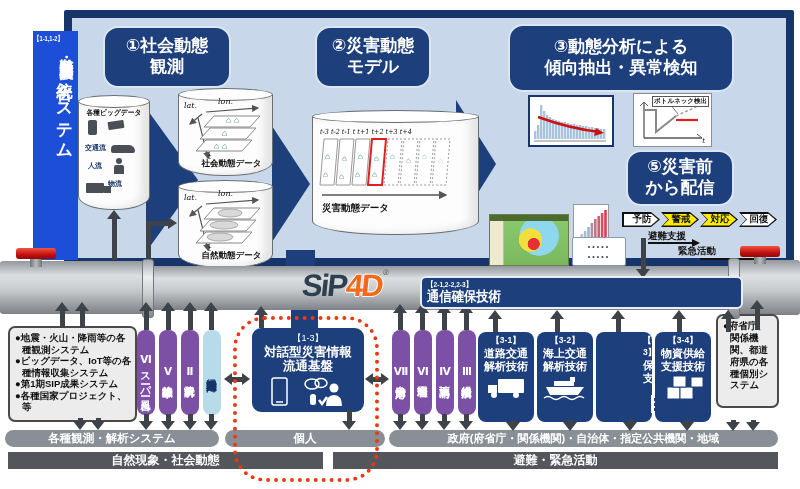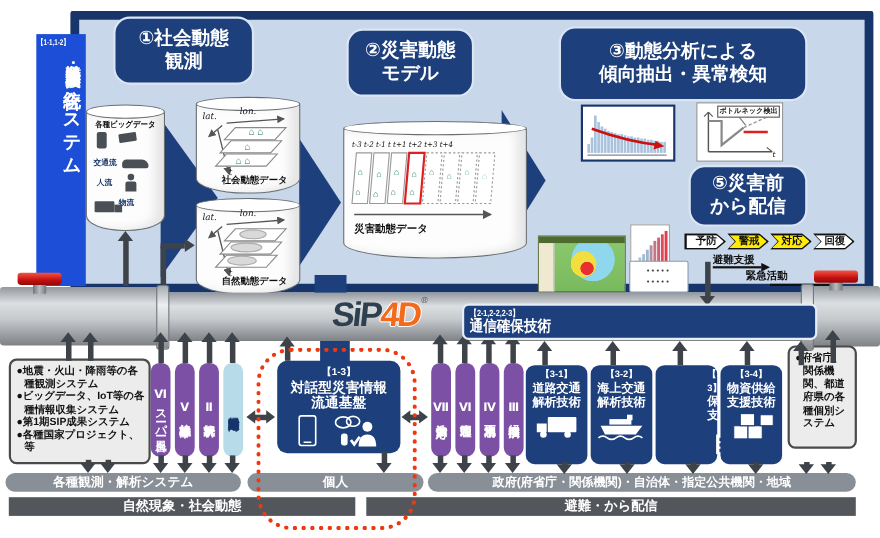--- a/index.html
+++ b/index.html
@@ -11,21 +11,21 @@
   
   #sidebar{position:absolute;left:33px;top:31px;width:45px;height:229px;background:#1d4ed8;color:#fff;
            z-index:2;box-sizing:border-box;padding-top:3px;}
   #sidebar .tag{font-size:7.5px;font-weight:bold;white-space:nowrap;transform:scaleX(.76);transform-origin:0 0;display:block;padding-left:1px;}
   #sidebar .vwrap{position:absolute;top:16px;left:2px;right:2px;bottom:4px;writing-mode:vertical-rl;display:flex;}
   #sidebar .v1{font-size:14px;font-weight:bold;letter-spacing:1px;}
   #sidebar .v2{font-size:16.5px;font-weight:bold;margin-top:14px;letter-spacing:1px;}
   
   .step{position:absolute;box-sizing:border-box;background:#1d3f7c;border:2px solid #dbe5f3;border-radius:15px;
         color:#fff;font-weight:bold;text-align:center;z-index:2;display:flex;flex-direction:column;justify-content:center;line-height:1.22;}
-  #step1{left:103px;top:15px;width:128px;height:62px;font-size:17px;}
+  #step1{left:103px;top:26px;width:128px;height:62px;font-size:17px;}
   #step2{left:315px;top:26px;width:116px;height:62px;font-size:17px;}
   #step3{left:508px;top:24px;width:226px;height:68px;font-size:17px;}
   #step4{left:502px;top:150px;width:116px;height:56px;font-size:17px;}
   #step5{left:626px;top:150px;width:108px;height:56px;font-size:17px;}
   
   .cyl{position:absolute;z-index:2;}
   .cyl-body{position:absolute;left:0;right:0;top:7px;bottom:0;background:#fdfdfd;border:1.5px solid #696e73;box-sizing:border-box;
             border-radius:0 0 48% 48%/0 0 14px 14px;box-shadow:inset -8px 0 10px rgba(0,0,0,.10);}
   .cyl-top{position:absolute;left:0;right:0;top:0;height:13px;background:#fff;border:1.5px solid #696e73;box-sizing:border-box;border-radius:50%;}
   .cyl-label{position:absolute;font-weight:bold;color:#111;text-align:center;}
@@ -108,21 +108,21 @@
   .srcbox{position:absolute;box-sizing:border-box;background:#ececec;border:2px solid #4a4a4a;border-radius:7px;
           color:#111;font-weight:bold;z-index:2;padding:4px 3px 2px 5px;}
   #src-left{left:8px;top:326px;width:129px;height:96px;font-size:9.5px;line-height:1.22;}
   #src-right{left:716px;top:314px;width:63px;height:94px;font-size:9.5px;line-height:1.25;}
   .srcbox .it{text-indent:-7px;padding-left:7px;}
   .tbar{position:absolute;top:330px;width:18px;height:85px;box-sizing:border-box;background:#7b50a5;border-radius:8px;z-index:2;
         color:#fff;font-weight:bold;font-size:10.5px;writing-mode:vertical-rl;text-align:center;letter-spacing:.5px;line-height:18px;}
   .tbar.cyan{background:#b7dbe9;color:#17356b;}
   #platform{position:absolute;left:252px;top:328px;width:112px;height:84px;box-sizing:border-box;background:#1d3f7c;border-radius:9px;
             z-index:2;color:#fff;text-align:center;padding-top:4px;}
-  #platform .tag{font-size:9px;font-weight:bold;}
+  #platform .tag{font-size:9px;font-weight:normal;}
   #platform .l{font-size:12.5px;font-weight:bold;line-height:1.15;}
   #dotted{position:absolute;left:233px;top:316px;width:146px;height:166px;box-sizing:border-box;border:4px dotted #ee3910;border-radius:32px;z-index:5;}
   .techbox{position:absolute;top:332px;width:56px;height:90px;box-sizing:border-box;background:#1d3f7c;border-radius:8px;z-index:2;
            color:#fff;text-align:center;padding-top:3px;}
   .techbox .tag{font-size:8.5px;font-weight:bold;}
   .techbox .l{font-size:11px;font-weight:bold;line-height:1.15;white-space:nowrap;}
   .techbox svg{margin-top:3px;}
   
   .gbar{position:absolute;top:430px;height:17px;background:#898f96;border-radius:9px;z-index:2;color:#fff;font-weight:bold;font-size:11.5px;
         display:flex;align-items:center;justify-content:center;white-space:nowrap;}
@@ -512,21 +512,21 @@
           <rect x="12" y="1" width="13" height="11"></rect>
           <rect x="30" y="2" width="12" height="10"></rect>
         </g>
       </svg>
   </div>
 
   <div class="gbar" style="left:5px;width:214px;">各種観測・解析システム</div>
   <div class="gbar" style="left:225px;width:160px;">個人</div>
   <div class="gbar" style="left:389px;width:389px;font-size:11px;">政府(府省庁・関係機関)・自治体・指定公共機関・地域</div>
   <div class="dbar" style="left:8px;width:315px;">自然現象・社会動態</div>
-  <div class="dbar" style="left:333px;width:445px;">避難・から配信</div>
+  <div class="dbar" style="left:333px;width:445px;">避難・緊急活動</div>
 
   <div id="arrows">
       <div class="varr up" style="left: 55px; top: 302px; height: 26px;">
         <div class="head"></div>
         <div class="shaft"></div>
       </div>
       <div class="varr up" style="left: 75px; top: 302px; height: 26px;">
         <div class="head"></div>
         <div class="shaft"></div>
       </div>

